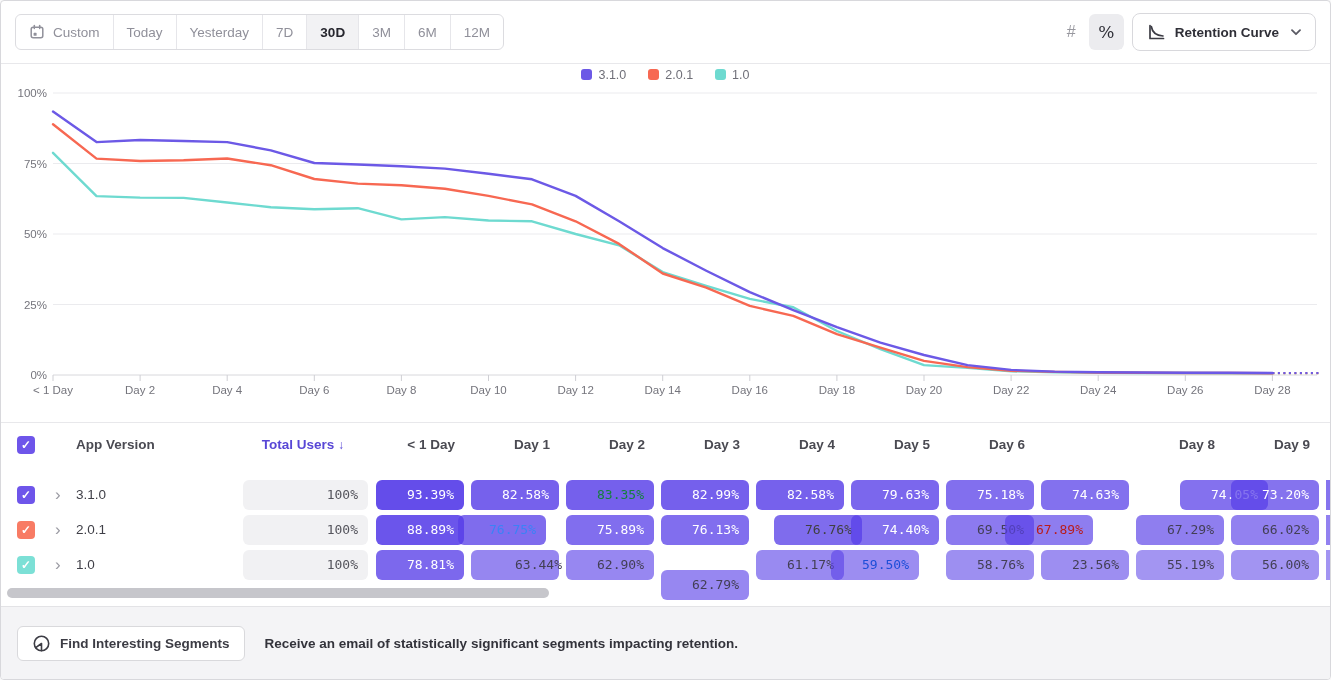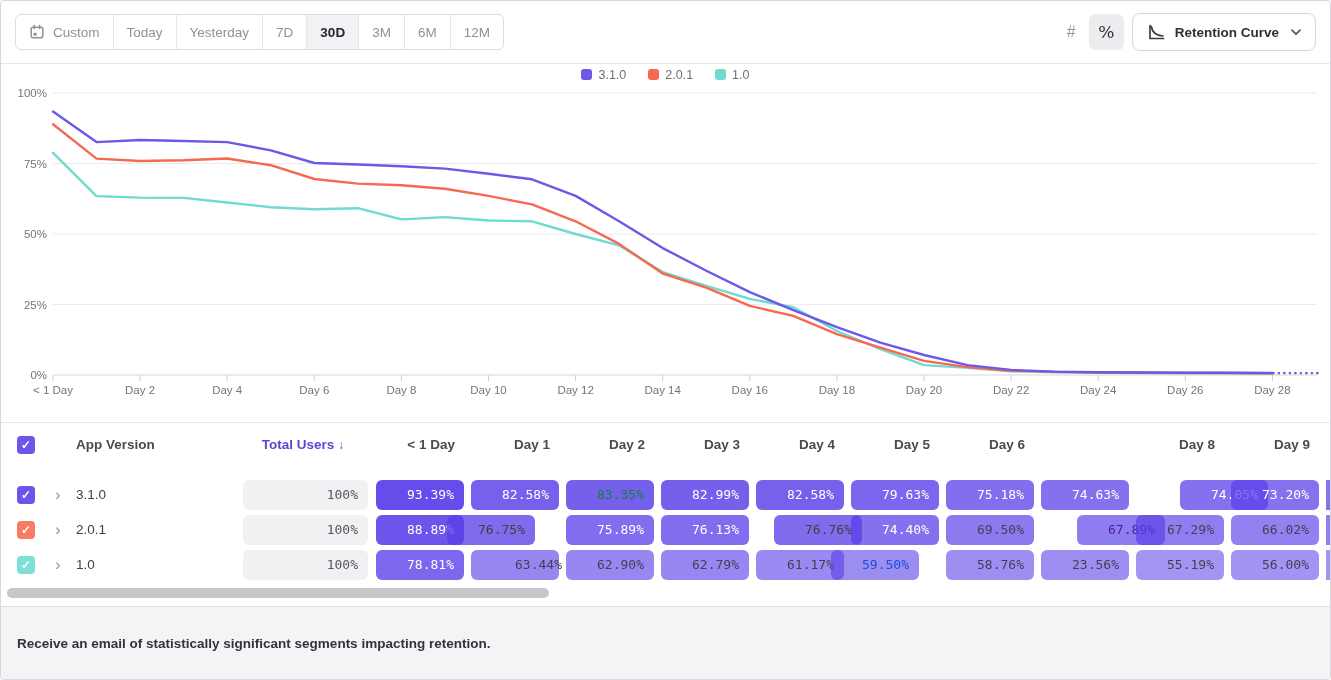--- a/index.html
+++ b/index.html
@@ -230,50 +230,59 @@
           <div class="val-cell" style="left: 1135px; background: rgba(89, 64, 232, 0.74); color: rgb(255, 255, 255); margin-left: 44px;">74.05%</div>
           <div class="val-cell" style="left: 1230px; background: rgba(89, 64, 232, 0.733); color: rgb(255, 255, 255);">73.20%</div>
           <div class="val-cell sliver" style="background: rgba(89, 64, 232, 0.733);"></div>
         </div>
         <div class="t-row">
           <div class="checkbox row-check" style="background: rgb(248, 123, 100);">✓</div>
           <div class="expand">›</div>
           <div class="row-label">2.0.1</div>
           <div class="total-cell">100%</div>
           <div class="val-cell" style="left: 375px; background: rgba(89, 64, 232, 0.89); color: rgb(255, 255, 255);">88.89%</div>
-          <div class="val-cell" style="left: 446px; background: rgba(89, 64, 232, 0.77); color: #404040;">76.75%</div>
+          <div class="val-cell" style="left: 457px; background: rgba(89, 64, 232, 0.77); color: #3b82f6;">76.75%</div>
           <div class="val-cell" style="left: 565px; background: rgba(89, 64, 232, 0.76); color: rgb(255, 255, 255);">75.89%</div>
           <div class="val-cell" style="left: 660px; background: rgba(89, 64, 232, 0.76); color: rgb(255, 255, 255);">76.13%</div>
           <div class="val-cell" style="left: 773px; background: rgba(89, 64, 232, 0.77); color: #404040; padding-left: 12px;">76.76%</div>
           <div class="val-cell" style="left: 850px; background: rgba(89, 64, 232, 0.745); color: rgb(255, 255, 255);">74.40%</div>
           <div class="val-cell" style="left: 945px; background: rgba(89, 64, 232, 0.694); color: rgb(67, 63, 85);">69.50%</div>
-          <div class="val-cell" style="left: 1076px; background: rgba(89, 64, 232, 0.68); color: #4c1d95;">67.89%</div>
+          <div class="val-cell" style="left: 1004px; background: rgba(89, 64, 232, 0.68); color: #b91c1c;">67.89%</div>
           <div class="val-cell" style="left: 1135px; background: rgba(89, 64, 232, 0.675); color: rgb(67, 63, 85);">67.29%</div>
           <div class="val-cell" style="left: 1230px; background: rgba(89, 64, 232, 0.66); color: rgb(67, 63, 85);">66.02%</div>
           <div class="val-cell sliver" style="background: rgba(89, 64, 232, 0.66);"></div>
         </div>
         <div class="t-row">
           <div class="checkbox row-check" style="background: rgb(124, 224, 214);">✓</div>
           <div class="expand">›</div>
           <div class="row-label">1.0</div>
           <div class="total-cell">100%</div>
           <div class="val-cell" style="left: 375px; background: rgba(89, 64, 232, 0.79); color: rgb(255, 255, 255); padding-left: 20px;">78.81%</div>
           <div class="val-cell" style="left: 470px; background: rgba(89, 64, 232, 0.635); color: rgb(67, 63, 85); padding-left: 44px;">63.44%</div>
           <div class="val-cell" style="left: 565px; background: rgba(89, 64, 232, 0.627); color: rgb(67, 63, 85);">62.90%</div>
-          <div class="val-cell" style="left: 660px; background: rgba(89, 64, 232, 0.627); color: rgb(67, 63, 85);">62.79%</div>
+          <div class="val-cell" style="left: 660px; background: rgba(89, 64, 232, 0.627); color: rgb(67, 63, 85); margin-top: 20px;">62.79%</div>
           <div class="val-cell" style="left: 755px; background: rgba(89, 64, 232, 0.61); color: rgb(67, 63, 85);">61.17%</div>
           <div class="val-cell" style="left: 830px; background: rgba(89, 64, 232, 0.596); color: #1d4ed8;">59.50%</div>
           <div class="val-cell" style="left: 945px; background: rgba(89, 64, 232, 0.59); color: rgb(67, 63, 85);">58.76%</div>
           <div class="val-cell" style="left: 1040px; background: rgba(89, 64, 232, 0.592); color: rgb(67, 63, 85);">23.56%</div>
           <div class="val-cell" style="left: 1135px; background: rgba(89, 64, 232, 0.553); color: rgb(67, 63, 85);">55.19%</div>
           <div class="val-cell" style="left: 1230px; background: rgba(89, 64, 232, 0.56); color: rgb(67, 63, 85);">56.00%</div>
           <div class="val-cell sliver" style="background: rgba(89, 64, 232, 0.56);"></div>
         </div>
       </div>
     <div class="scrollbar-track">
       <div class="scrollbar-thumb"></div>
     </div>
   </div>
 
   <div class="footer">
+    <div class="fis-btn">
+      <span style="display:flex">
+        <svg width="19" height="19" viewBox="0 0 19 19" fill="none">
+          <circle cx="9.5" cy="9.5" r="7.2" stroke="#3c3c44" stroke-width="1.6"></circle>
+          <path d="M9.5 9.5 V16.6 M9.5 9.5 L3.7 13.7" stroke="#3c3c44" stroke-width="1.6" stroke-linecap="round"></path>
+        </svg>
+      </span>
+      <span>Find Interesting Segments</span>
+    </div>
     <div class="footer-msg">Receive an email of statistically significant segments impacting retention.</div>
   </div>
 </div>
 
 </body></html>

